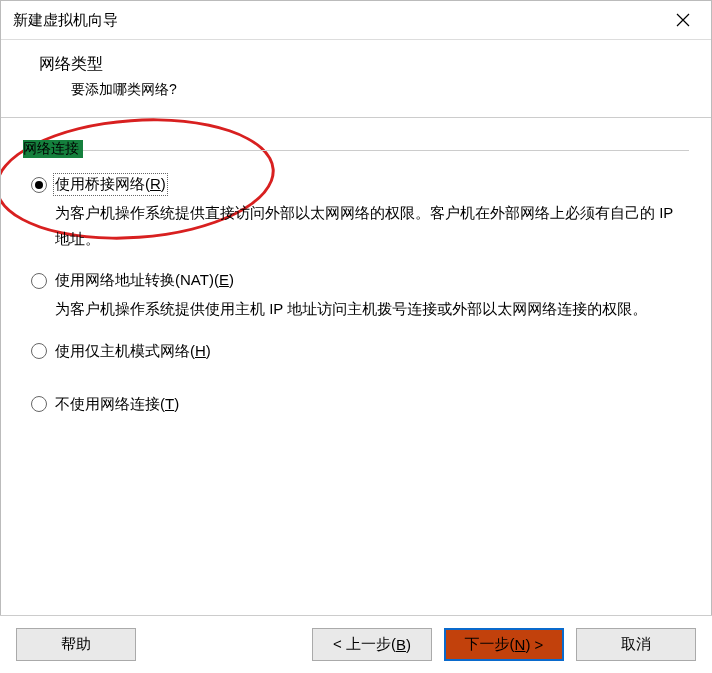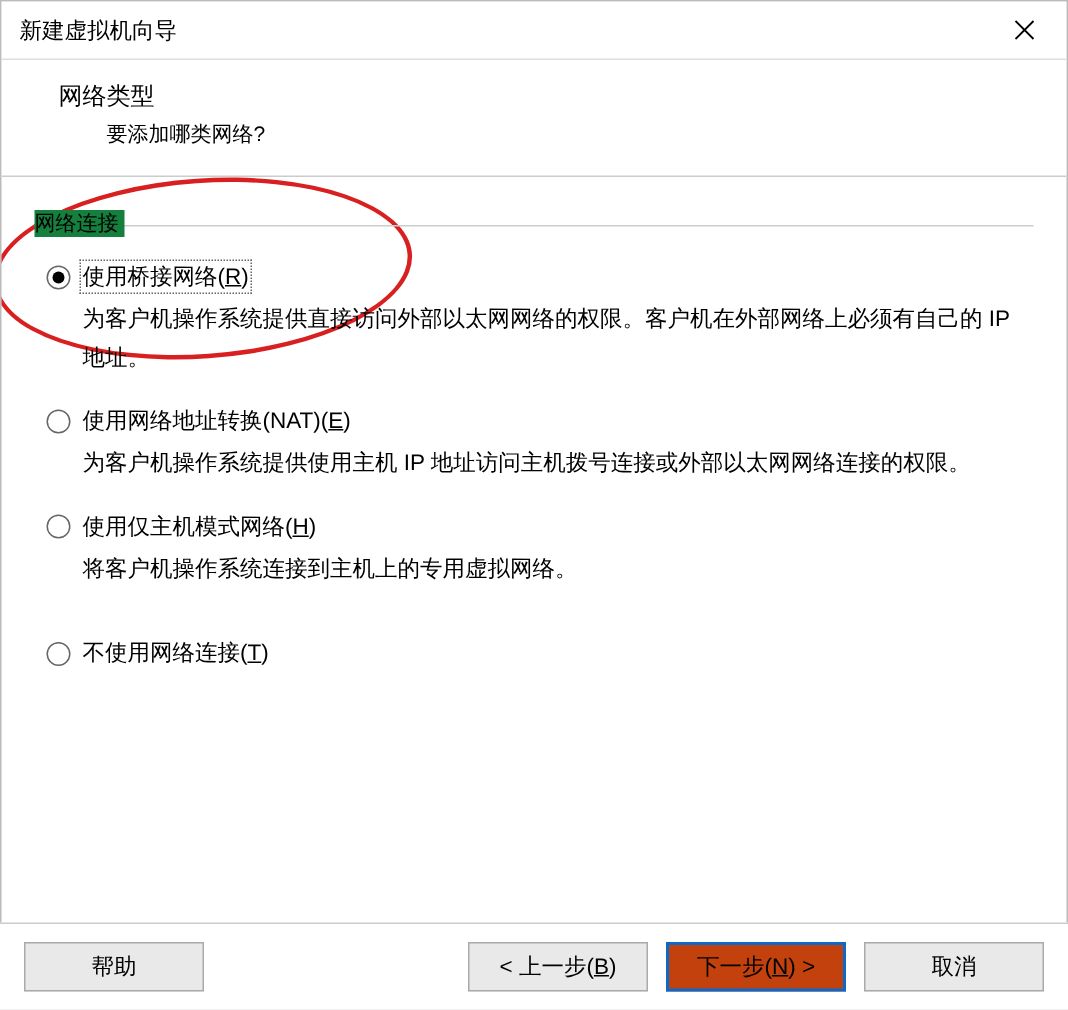--- a/index.html
+++ b/index.html
@@ -210,21 +210,20 @@
         <span class="radio-label"><span>使用网络地址转换(NAT)(</span><span class="underline-char">E</span><span>)</span></span>
       </div>
       <div class="radio-desc">为客户机操作系统提供使用主机 IP 地址访问主机拨号连接或外部以太网网络连接的权限。</div>
     </div>
 
     <div class="radio-option">
       <div class="radio-row">
         <span class="radio-circle"></span>
         <span class="radio-label"><span>使用仅主机模式网络(</span><span class="underline-char">H</span><span>)</span></span>
       </div>
-      <div class="radio-desc">将客户机操作系统连接到主机上的专用虚拟网络。</div>
     </div>
 
     <div class="radio-option no-desc">
       <div class="radio-row">
         <span class="radio-circle"></span>
         <span class="radio-label"><span>不使用网络连接(</span><span class="underline-char">T</span><span>)</span></span>
       </div>
     </div>
 
   </div>

